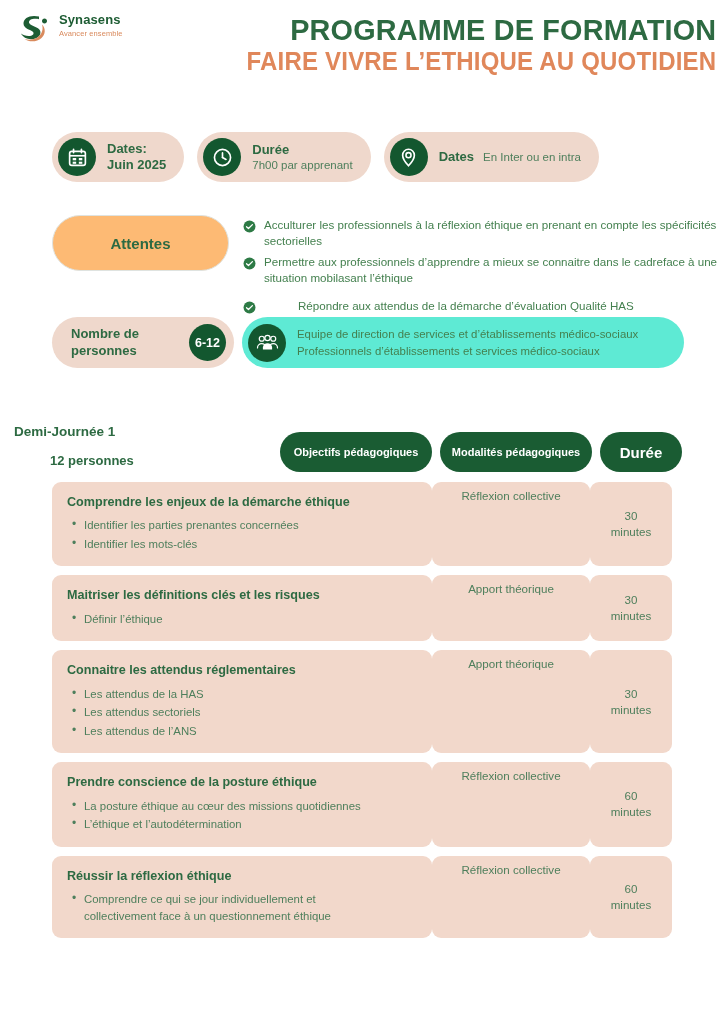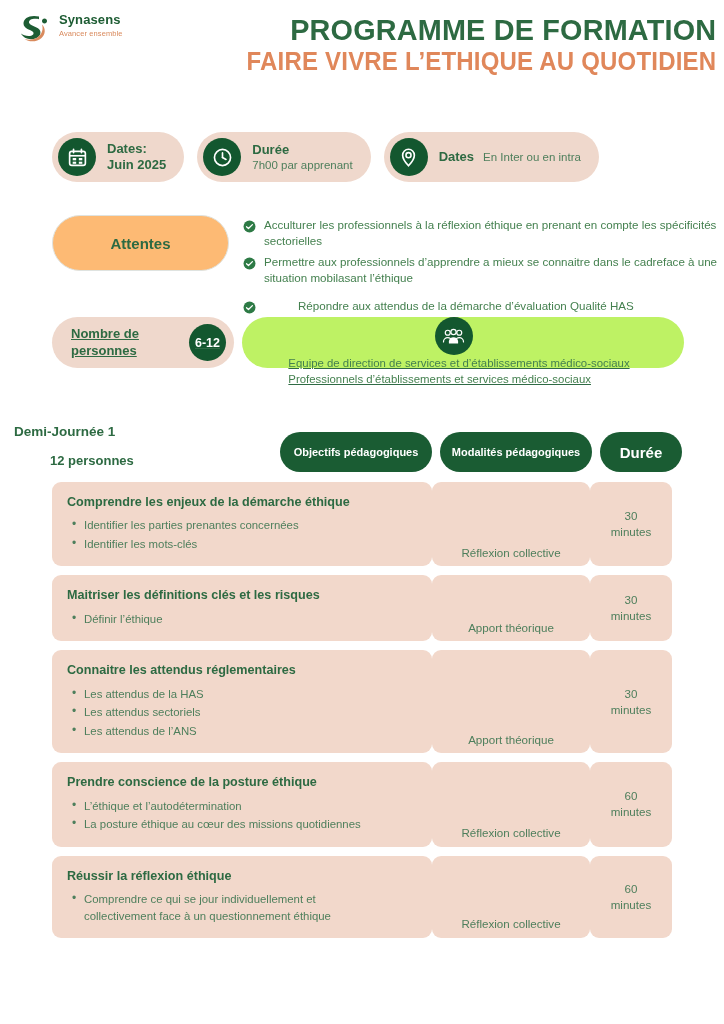--- a/index.html
+++ b/index.html
@@ -181,21 +181,20 @@
   }
 
   
   .people-row {
     position: absolute;
     left: 52px;
     top: 317px;
     display: flex;
     align-items: center;
     gap: 8px;
-    text-decoration: underline;
   }
   .nb-pill {
     background: #efd8cc;
     border-radius: 26px;
     width: 182px;
     height: 51px;
     display: flex;
     align-items: center;
     justify-content: space-between;
     padding: 0 8px 0 19px;
@@ -214,29 +213,28 @@
     border-radius: 50%;
     background: #13572f;
     color: #fff;
     font-size: 12.5px;
     font-weight: bold;
     display: flex;
     align-items: center;
     justify-content: center;
   }
   .aud-pill {
-    background: #bef264;
+    background: #5eead4;
     border-radius: 26px;
     height: 51px;
     width: 442px;
     display: flex;
     align-items: center;
     padding: 0 14px 0 6px;
     box-sizing: border-box;
-    flex-direction: column;
   }
   .aud-lines { line-height: 1.42; }
   .aud-line {
     font-size: 11.4px;
     color: #44804f;
     white-space: nowrap;
   }
 
   
   .session-title {
@@ -293,21 +291,21 @@
     border-radius: 9px;
     box-sizing: border-box;
   }
   .cell-obj {
     width: 380px;
     padding: 12px 14px 12px 15px;
   }
   .cell-mod {
     width: 158px;
     display: flex;
-    align-items: flex-end;
+    align-items: flex-start;
     justify-content: center;
     text-align: center;
     padding: 6px 8px;
   }
   .cell-dur {
     width: 82px;
     display: flex;
     align-items: center;
     justify-content: center;
     text-align: center;
@@ -556,22 +554,22 @@
         <span style="display:block">30</span>
         <span style="display:block">minutes</span>
       </span>
     </div>
   </div>
 
   <div class="trow">
     <div class="cell cell-obj">
       <div class="obj-title">Prendre conscience de la posture éthique</div>
       <ul class="obj-list">
+        <li>La posture éthique au cœur des missions quotidiennes</li>
         <li>L’éthique  et l’autodétermination</li>
-        <li>La posture éthique au cœur des missions quotidiennes</li>
       </ul>
     </div>
     <div class="cell cell-mod">
       <span class="mod-text">Réflexion collective</span>
     </div>
     <div class="cell cell-dur">
       <span class="dur-text">
         <span style="display:block">60</span>
         <span style="display:block">minutes</span>
       </span>

